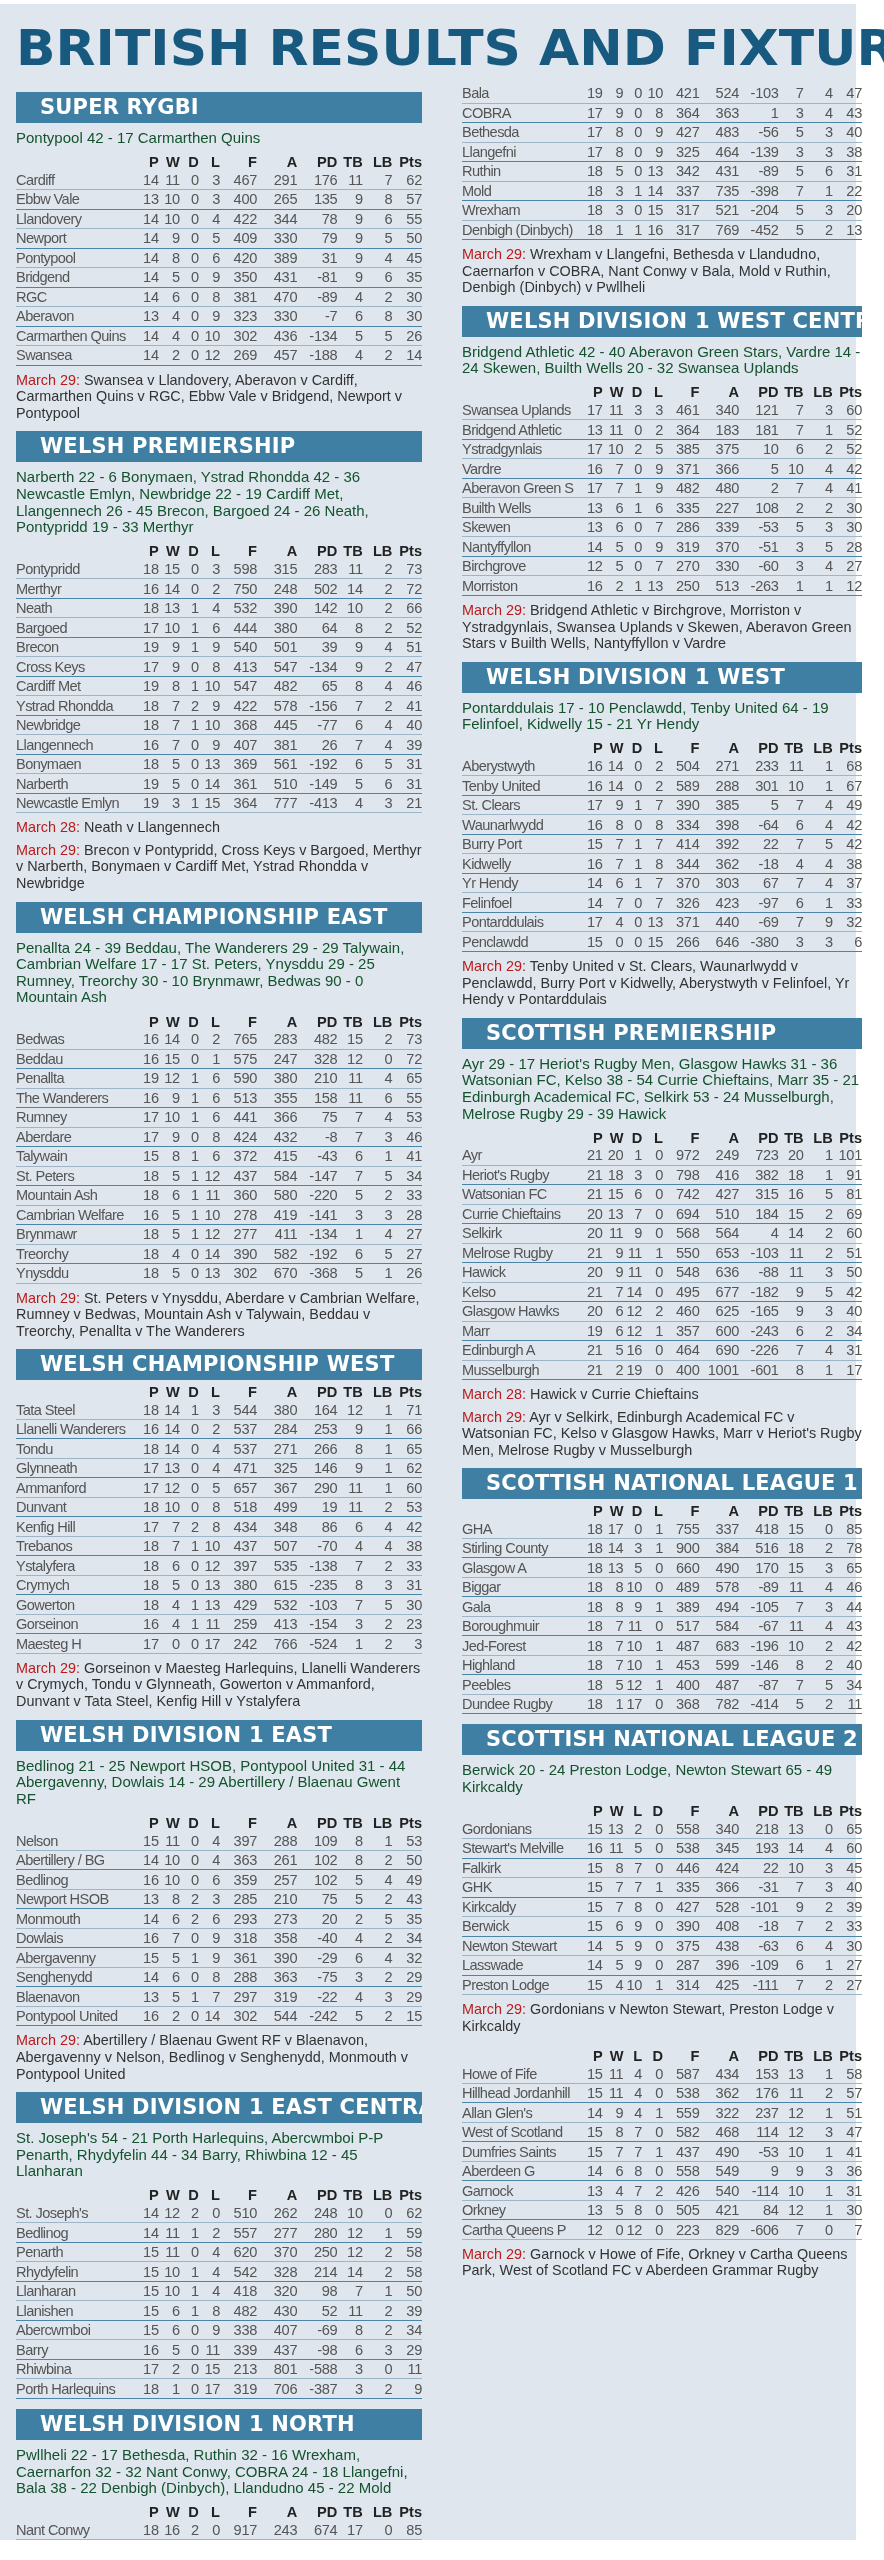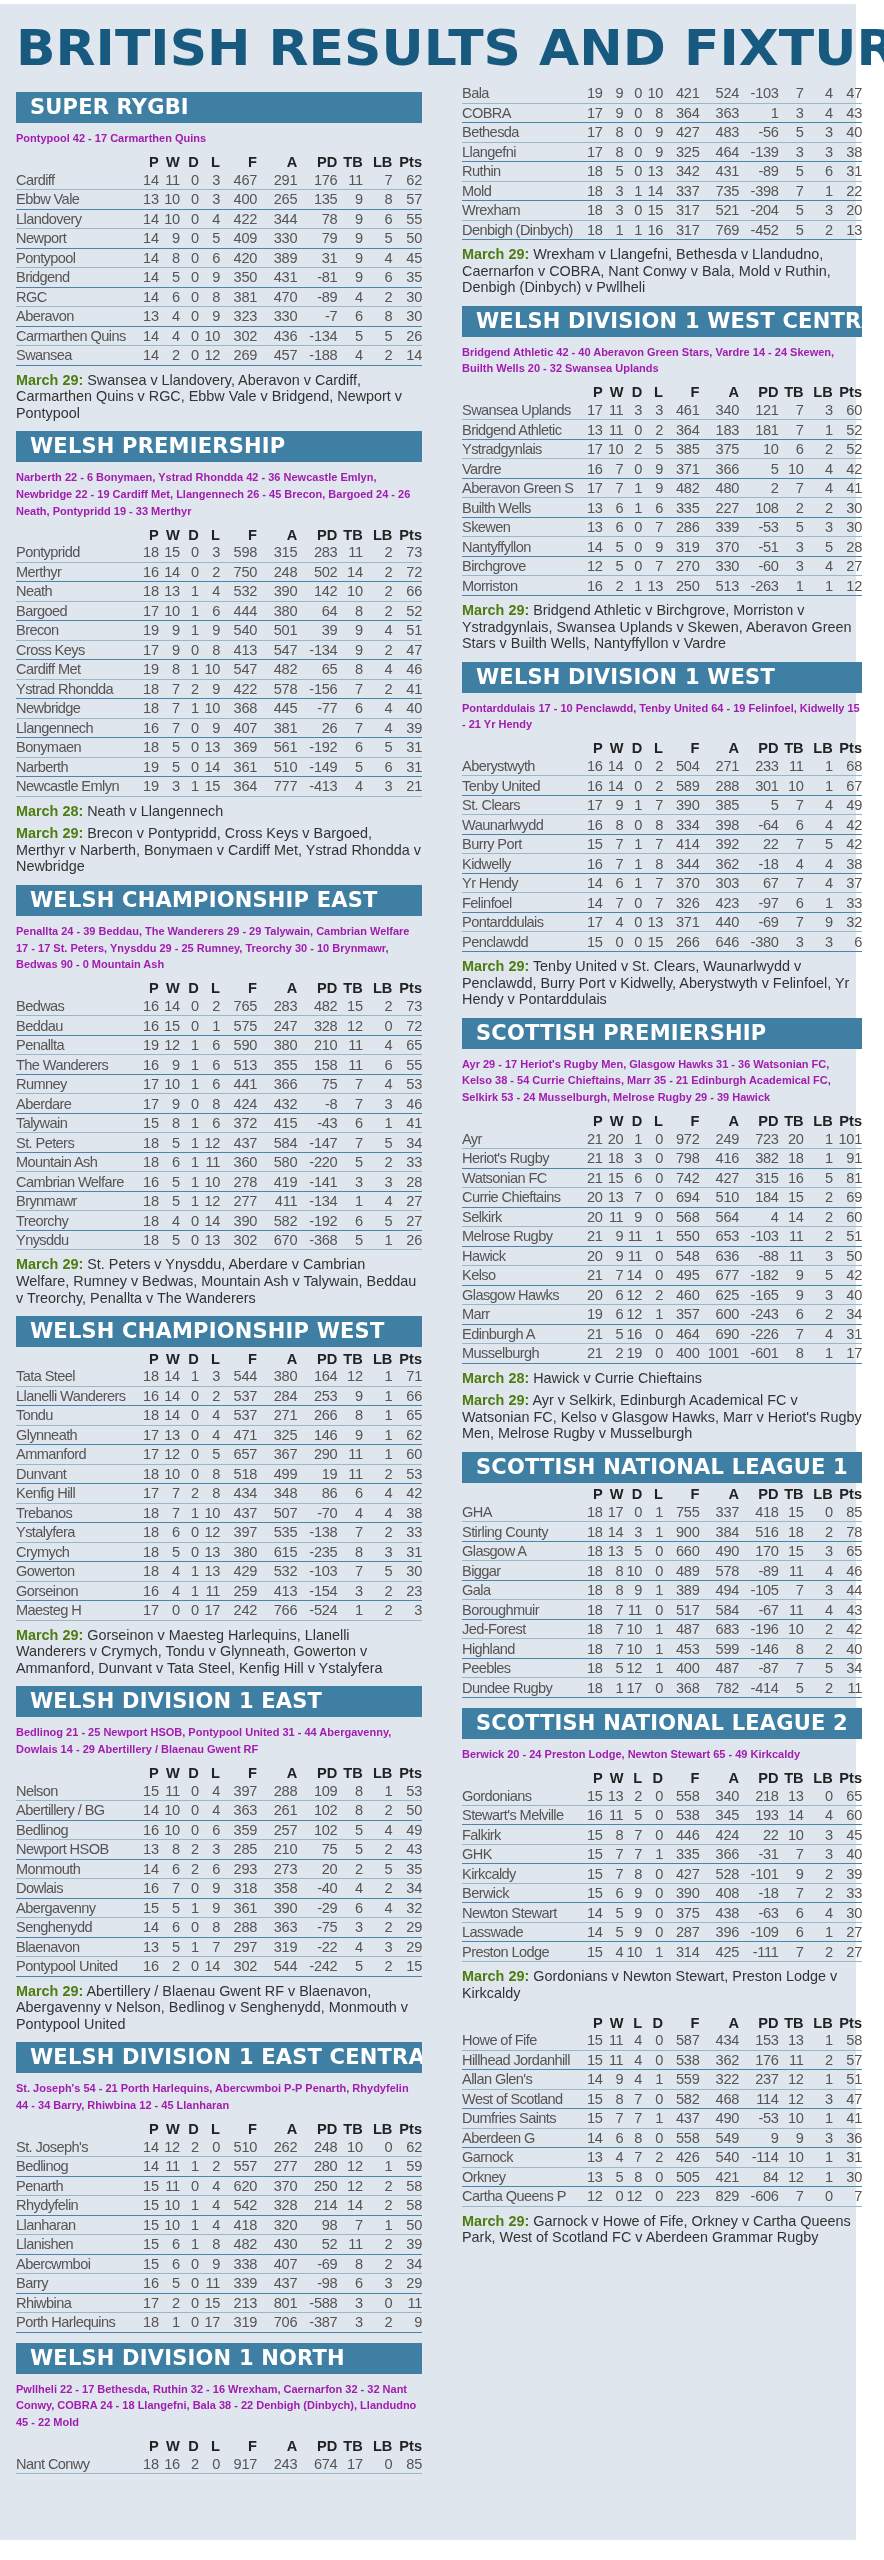--- a/index.html
+++ b/index.html
@@ -6,32 +6,32 @@
   body { width: 884px; height: 2560px; overflow: hidden; position: relative; font-family: "Liberation Sans", sans-serif; color: #222; }
   #panel { position: absolute; left: 0; top: 4px; width: 856px; height: 2536px; background: #dfe6ee; }
   #title { position: absolute; left: 16px; top: 16px; width: 830px; height: 58px; margin: 0;
     font-family: "DejaVu Sans", sans-serif; font-weight: 900; font-size: 49px; line-height: 58px;
     color: #17597f; letter-spacing: 0px; transform: scaleX(1.06); transform-origin: left center; white-space: nowrap; }
   .col { position: absolute; top: 0; }
   #col-left { left: 16px; top: 88px; width: 406px; }
   #col-right { left: 462px; top: 80px; width: 400px; }
   .league { margin: 0 0 10px 0; }
   .band { background: #3f7fa3; color: #fff; font-family: "DejaVu Sans", sans-serif; font-weight: 900;
-    font-size: 21px; line-height: 31px; height: 31px; padding-left: 14px; letter-spacing: 0.2px; white-space: nowrap; overflow: hidden; }
-  .results { font-weight: bold; font-size: 11px; line-height: 16.6px; margin: 7px 0 4px 0; color: #a21caf; }
+    font-size: 21px; line-height: 31px; height: 31px; padding-left: 24px; letter-spacing: 0.2px; white-space: nowrap; overflow: hidden; }
+  .results { font-weight: normal; font-size: 15px; line-height: 16.6px; margin: 7px 0 4px 0; color: #14532d; }
   table.standings { border-collapse: collapse; width: 100%; font-size: 14.6px; color: #555; table-layout: fixed; }
   table.standings th { font-weight: bold; color: #222; padding: 3px 0 0 0; height: 17px; text-align: right; font-size: 14.6px; }
   table.standings td { padding: 0; height: 18.5px; text-align: right; white-space: nowrap; letter-spacing: -0.3px; }
   table.standings td.team { text-align: left; overflow: hidden; letter-spacing: -0.6px; }
   table.standings tr.row td { border-bottom: 1px solid #9cb6c8; }
   table.standings tr.row:nth-child(even) td { border-bottom: 1.5px solid #4b85a8; }
   col.c-team { width: 117px; } col.c-p { width: 18px; } col.c-w { width: 20px; } col.c-d { width: 18px; } col.c-l { width: 20px; }
   col.c-f { width: 35px; } col.c-a { width: 38px; } col.c-pd { width: 38px; } col.c-tb { width: 24px; } col.c-lb { width: 28px; } col.c-pts { width: 28px; }
   .fixture { font-size: 14.4px; line-height: 16.6px; margin: 6px 0 0 0; color: #333; }
-  .fixture .date { color: #4d7c0f; font-weight: bold; }
+  .fixture .date { color: #b91c1c; font-weight: normal; }
   .fixtures-block { margin-bottom: 10px; }
 </style>
 </head>
 <body>
 
 <div id="panel">
   <h1 id="title">BRITISH RESULTS AND FIXTURES</h1>
   <div id="col-left" class="col">
       <section class="league">
     <div class="band">SUPER RYGBI</div>

